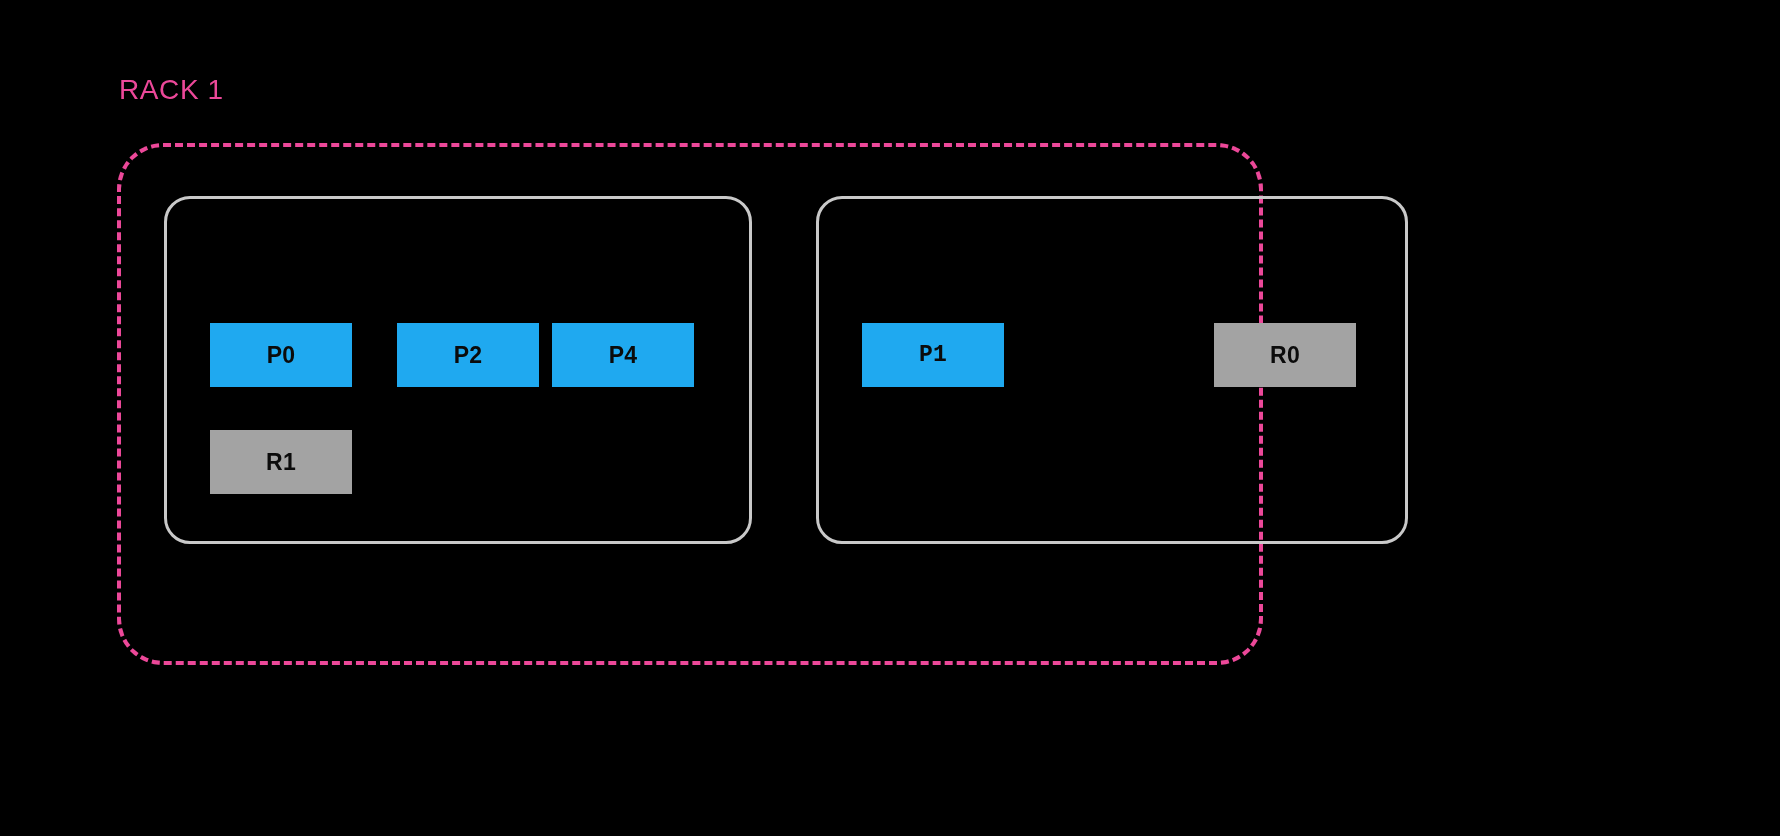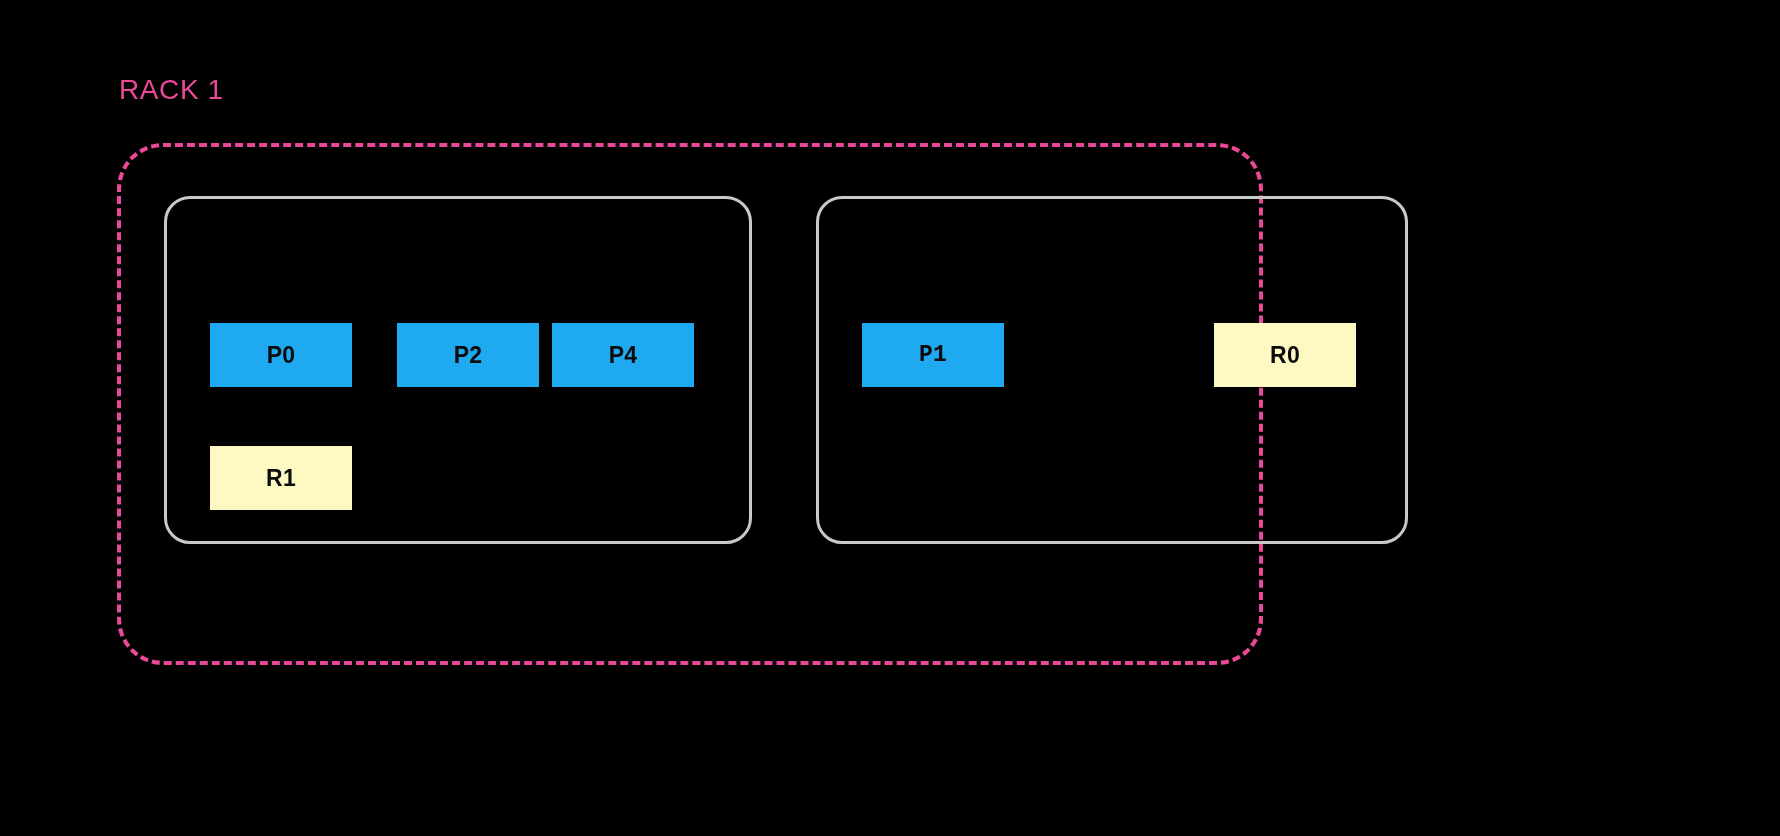--- a/index.html
+++ b/index.html
@@ -60,33 +60,33 @@
     justify-content: center;
     width: 142px;
     height: 64px;
     font-size: 23px;
     font-weight: bold;
     color: #0b0b0b;
     letter-spacing: 0.3px;
     user-select: none;
   }
   .block.primary { background: #1fa9f0; }
-  .block.replica { background: #fef9c3; }
+  .block.replica { background: #a3a3a3; }
 
   
   .c0 { left: 210px; }
   .c1 { left: 385px; margin-left: 12px; }
   .c2 { left: 552px; }
   
   .d0 { left: 862px; font-family: Liberation Mono, monospace; }
   .d1 { left: 1037px; }
   .d2 { left: 1214px; }
 
   .row-top    { top: 323px; }
-  .row-bottom { top: 446px; }
+  .row-bottom { top: 430px; }
 </style>
 </head>
 <body>
 
 <div id="canvas">
 
   <div id="rack-label">RACK 1</div>
 
   <div id="rack-boundary"></div>
 

